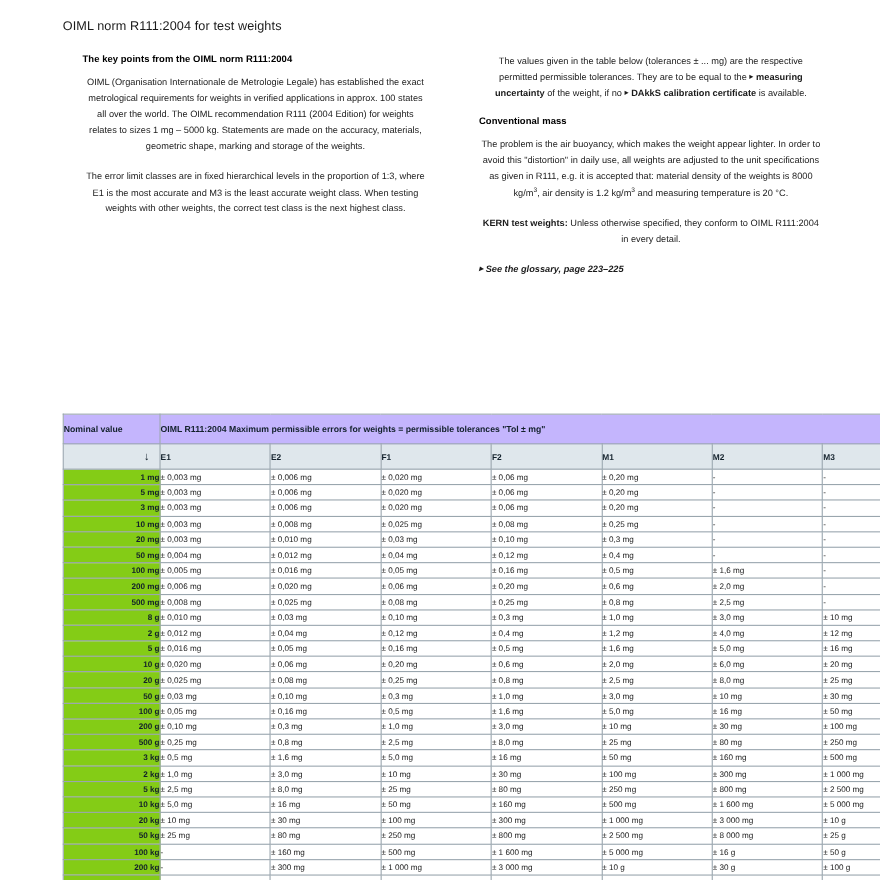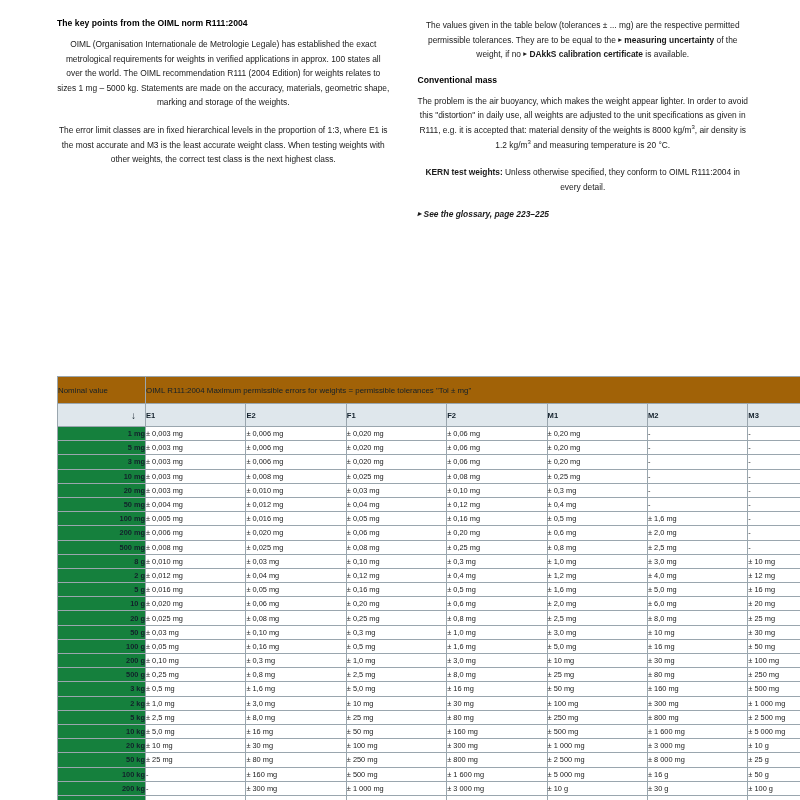--- a/index.html
+++ b/index.html
@@ -27,20 +27,21 @@
     color: #1a1a1a;
     margin: 0 0 18px 0;
     letter-spacing: 0.1px;
   }
   .cols {
     display: flex;
     gap: 28px;
   }
   .col {
     width: 342px;
+    margin-left: 18px;
   }
   .col.right {
     width: 340px;
   }
   h3.sec {
     font-size: 8.6px;
     font-weight: bold;
     margin: 0 0 9px 0;
     color: #000;
     letter-spacing: 0.05px;
@@ -87,24 +88,24 @@
     width: 691px;
     font-size: 7.4px;
     table-layout: fixed;
   }
   table.tol th, table.tol td {
     border: 1px solid #9aa6ae;
     padding: 0;
     vertical-align: middle;
   }
   .hdr-title-row th {
-    background: #a16207;
+    background: #c4b5fd;
     height: 26px;
     font-size: 7.9px;
-    font-weight: normal;
+    font-weight: bold;
     text-align: left;
     padding: 0 7px;
     color: #12202b;
   }
   .hdr-title-row th.nv {
     text-align: left;
   }
   .hdr-sub-row th {
     background: #dfe7ec;
     height: 22px;
@@ -113,21 +114,21 @@
     text-align: left;
     padding: 0 7px;
     color: #12202b;
   }
   .hdr-sub-row th.nv {
     text-align: right;
     padding-right: 9px;
     font-size: 10px;
   }
   td.nv {
-    background: #15803d;
+    background: #84cc16;
     text-align: right;
     padding: 0 9px 0 4px;
     font-weight: bold;
     font-size: 7.4px;
     height: 13.2px;
     color: #12202b;
   }
   td.val {
     text-align: left;
     padding: 0 7px;
@@ -135,20 +136,21 @@
     color: #1a1a1a;
   }
   col.c-nv { width: 88px; }
   col.c-v { width: 100.4px; }
 </style>
 </head>
 <body>
 
 <div class="page">
 
+  <h1 class="doc-title">OIML norm R111:2004 for test weights</h1>
 
   <div class="cols">
 
     <div class="col left">
       <h3 class="sec">The key points from the OIML norm R111:2004</h3>
       <p class="body gap">OIML (Organisation Internationale de Metrologie Legale) has established the exact metrological requirements for weights in verified applications in approx. 100 states all over the world. The OIML recommendation R111 (2004 Edition) for weights relates to sizes 1 mg – 5000 kg. Statements are made on the accuracy, materials, geometric shape, marking and storage of the weights.</p>
       <p class="body">The error limit classes are in fixed hierarchical levels in the proportion of 1:3, where E1 is the most accurate and M3 is the least accurate weight class. When testing weights with other weights, the correct test class is the next highest class.</p>
     </div>
 
     <div class="col right">

